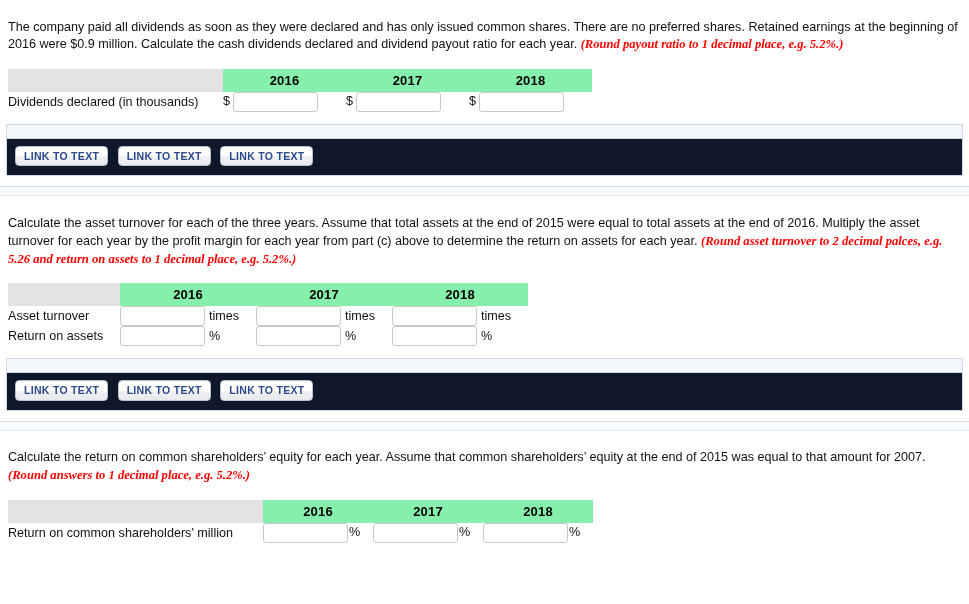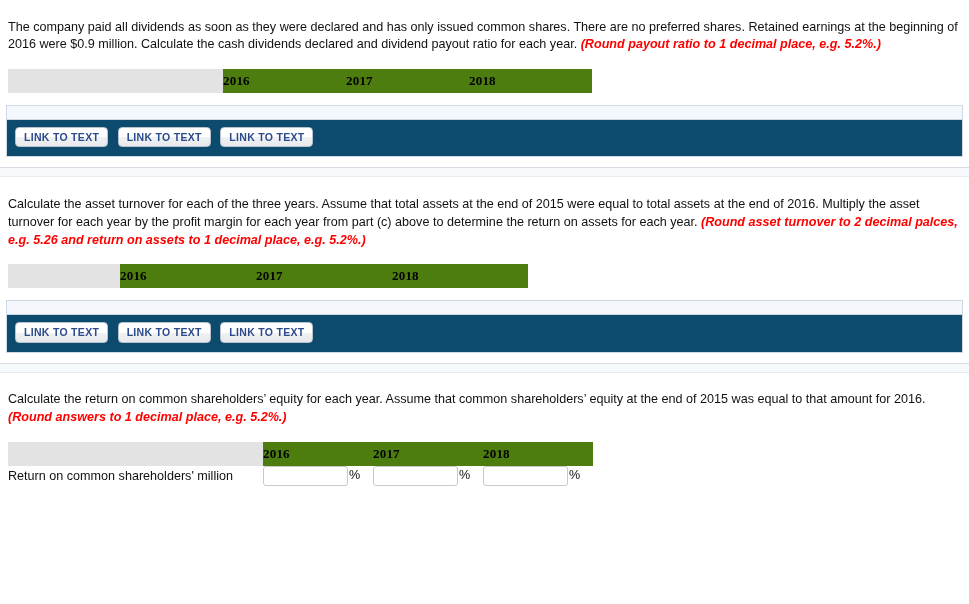--- a/index.html
+++ b/index.html
@@ -25,37 +25,37 @@
   .prompt {
     padding: 6px 8px 2px 8px;
     line-height: 1.42;
     font-size: 12.6px;
     color: #111;
   }
   .prompt .hint {
     color: #FF0000;
     font-weight: bold;
     font-style: italic;
+    font-family: Liberation Serif, serif;
   }
 
   
   table.grid {
     border-collapse: collapse;
     margin-left: 8px;
     margin-top: 6px;
   }
   table.grid th.yr {
-    background: #4d7c0f;
+    background: #86efac;
     font-weight: bold;
     font-size: 13px;
-    text-align: left;
+    text-align: center;
     padding: 4px 0 4px 0;
     color: #000;
     letter-spacing: .2px;
-    font-family: Liberation Serif, serif;
   }
   table.grid th.blank {
     background: #e3e3e3;
     padding: 4px 0;
   }
   table.grid td {
     padding: 0;
     vertical-align: middle;
   }
   td.rowlabel {
@@ -103,21 +103,21 @@
     border: 1px solid #cfd9e3;
     background: #f4f8fc;
   }
   .ltt-strip {
     height: 13px;
     border-bottom: 1px solid #cfd9e3;
     background: #f4f8fc;
   }
   .ltt-body {
     padding: 7px 8px 9px 8px;
-    background: #0c4a6e;
+    background: #0f172a;
   }
   .ltt-btn {
     display: inline-block;
     font-family: "Liberation Sans", sans-serif;
     font-size: 10.5px;
     font-weight: bold;
     letter-spacing: .3px;
     color: #2b4a8b;
     background: linear-gradient(to bottom, #ffffff 0%, #ffffff 50%, #f0f1f3 51%, #e7e9ec 100%);
     border: 1px solid #b9c1cc;
@@ -147,20 +147,26 @@
   <table class="grid">
     <thead>
       <tr>
         <th class="blank" style="width:215px"></th>
         <th class="yr" style="width:123px">2016</th>
         <th class="yr" style="width:123px">2017</th>
         <th class="yr" style="width:123px">2018</th>
       </tr>
     </thead>
     <tbody>
+      <tr>
+        <td class="rowlabel">Dividends declared (in thousands)</td>
+        <td class="cell"><span class="dollar">$</span><input class="txt" type="text" value="" style=""></td>
+        <td class="cell"><span class="dollar">$</span><input class="txt" type="text" value="" style=""></td>
+        <td class="cell"><span class="dollar">$</span><input class="txt" type="text" value="" style=""></td>
+      </tr>
     </tbody>
   </table>
 
   <div class="ltt-panel">
     <div class="ltt-strip"></div>
     <div class="ltt-body">
       <button class="ltt-btn">LINK TO TEXT</button>
       <button class="ltt-btn">LINK TO TEXT</button>
       <button class="ltt-btn">LINK TO TEXT</button>
     </div>
@@ -176,38 +182,50 @@
   <table class="grid">
     <thead>
       <tr>
         <th class="blank" style="width:112px"></th>
         <th class="yr" style="width:136px">2016</th>
         <th class="yr" style="width:136px">2017</th>
         <th class="yr" style="width:136px">2018</th>
       </tr>
     </thead>
     <tbody>
+      <tr>
+        <td class="rowlabel">Asset turnover</td>
+        <td class="cell"><input class="txt" type="text" value="" style=""><span class="unit">times</span></td>
+        <td class="cell"><input class="txt" type="text" value="" style=""><span class="unit">times</span></td>
+        <td class="cell"><input class="txt" type="text" value="" style=""><span class="unit">times</span></td>
+      </tr>
+      <tr>
+        <td class="rowlabel">Return on assets</td>
+        <td class="cell"><input class="txt" type="text" value="" style=""><span class="unit">%</span></td>
+        <td class="cell"><input class="txt" type="text" value="" style=""><span class="unit">%</span></td>
+        <td class="cell"><input class="txt" type="text" value="" style=""><span class="unit">%</span></td>
+      </tr>
     </tbody>
   </table>
 
   <div class="ltt-panel">
     <div class="ltt-strip"></div>
     <div class="ltt-body">
       <button class="ltt-btn">LINK TO TEXT</button>
       <button class="ltt-btn">LINK TO TEXT</button>
       <button class="ltt-btn">LINK TO TEXT</button>
     </div>
   </div>
 </div>
 
 <div class="sep"></div>
 
 <div class="section">
 
-  <p class="prompt"><span>Calculate the return on common shareholders’ equity for each year. Assume that common shareholders’ equity at the end of 2015 was equal to that amount for 2016. </span><span class="hint">(Round answers to 1 decimal place, e.g. 5.2%.)</span></p>
+  <p class="prompt"><span>Calculate the return on common shareholders’ equity for each year. Assume that common shareholders’ equity at the end of 2015 was equal to that amount for 2007. </span><span class="hint">(Round answers to 1 decimal place, e.g. 5.2%.)</span></p>
 
   <table class="grid">
     <thead>
       <tr>
         <th class="blank" style="width:255px"></th>
         <th class="yr" style="width:110px">2016</th>
         <th class="yr" style="width:110px">2017</th>
         <th class="yr" style="width:110px">2018</th>
       </tr>
     </thead>

